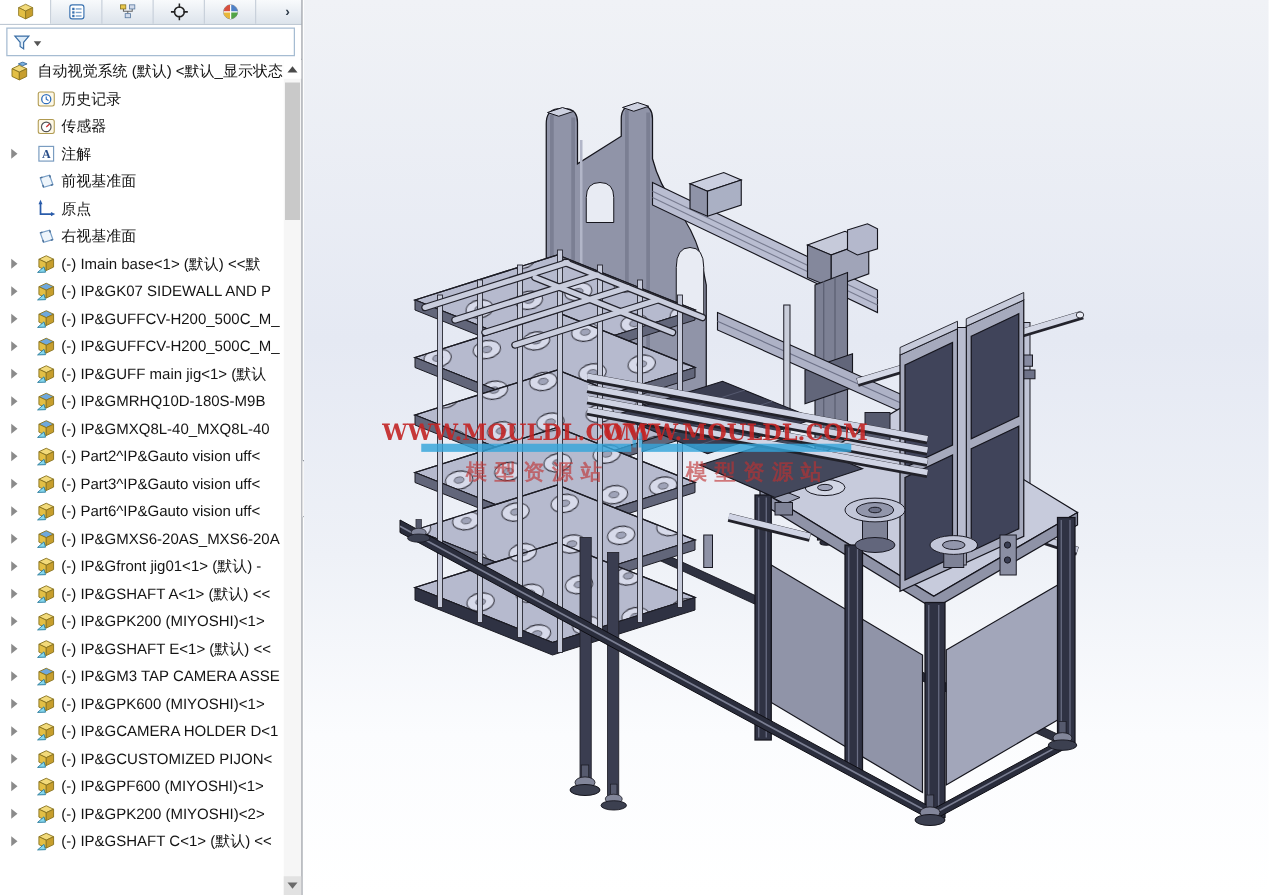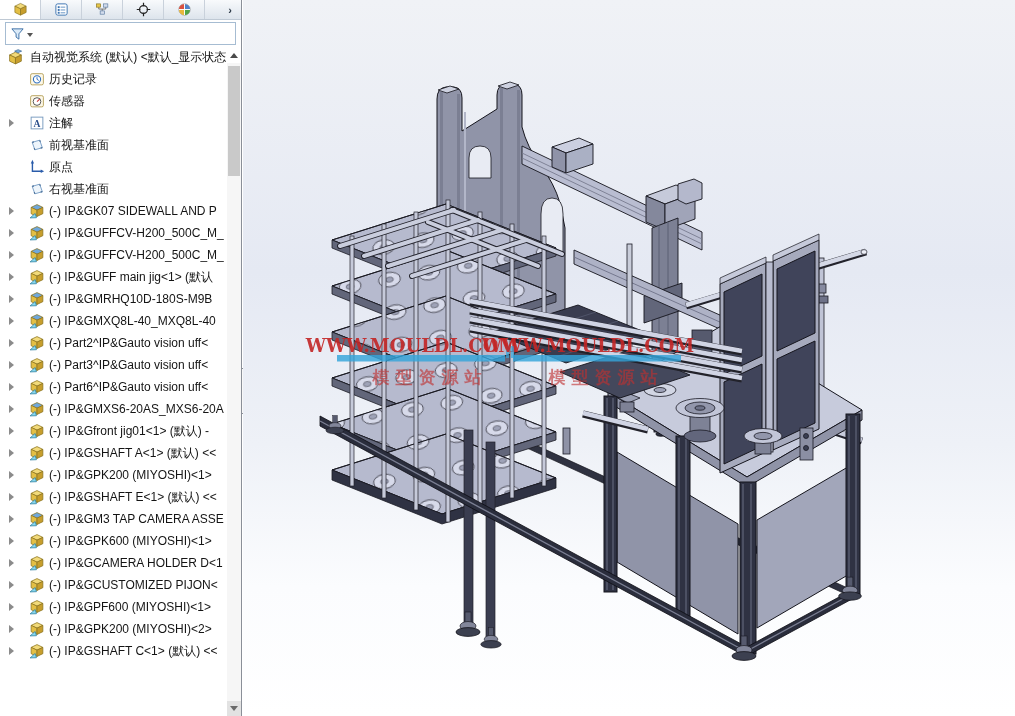--- a/index.html
+++ b/index.html
@@ -185,20 +185,34 @@
           </svg>
         </span>
         <span class="tlabel">右视基准面</span>
       </div>
       <div class="trow">
         <span class="arrslot">
           <i class="arr"></i>
         </span>
         <span class="ticon">
           <svg viewBox="0 0 15 15">
+            <polygon points="7.5,1.5 13,4.1 7.5,6.7 2,4.1" fill="#f2da7a" stroke="#8a7420" stroke-width=".7"></polygon>
+            <polygon points="2,4.1 7.5,6.7 7.5,12.6 2,10" fill="#e3bf45" stroke="#8a7420" stroke-width=".7"></polygon>
+            <polygon points="13,4.1 7.5,6.7 7.5,12.6 13,10" fill="#c79e2d" stroke="#8a7420" stroke-width=".7"></polygon>
+            <polygon points="1,14 5.8,9.8 7,13.8" fill="#86d8ee" stroke="#2e7e9e" stroke-width=".7"></polygon>
+          </svg>
+        </span>
+        <span class="tlabel">(-) Imain base&lt;1&gt; (默认) &lt;&lt;默</span>
+      </div>
+      <div class="trow">
+        <span class="arrslot">
+          <i class="arr"></i>
+        </span>
+        <span class="ticon">
+          <svg viewBox="0 0 15 15">
             <polygon points="7.5,1.5 13,4.1 7.5,6.7 2,4.1" fill="#6fa8dc" stroke="#8a7420" stroke-width=".7"></polygon>
             <polygon points="2,4.1 7.5,6.7 7.5,12.6 2,10" fill="#e3bf45" stroke="#8a7420" stroke-width=".7"></polygon>
             <polygon points="13,4.1 7.5,6.7 7.5,12.6 13,10" fill="#c79e2d" stroke="#8a7420" stroke-width=".7"></polygon>
             <polygon points="1,14 5.8,9.8 7,13.8" fill="#86d8ee" stroke="#2e7e9e" stroke-width=".7"></polygon>
           </svg>
         </span>
         <span class="tlabel">(-) IP&amp;GK07 SIDEWALL AND P</span>
       </div>
       <div class="trow">
         <span class="arrslot">

